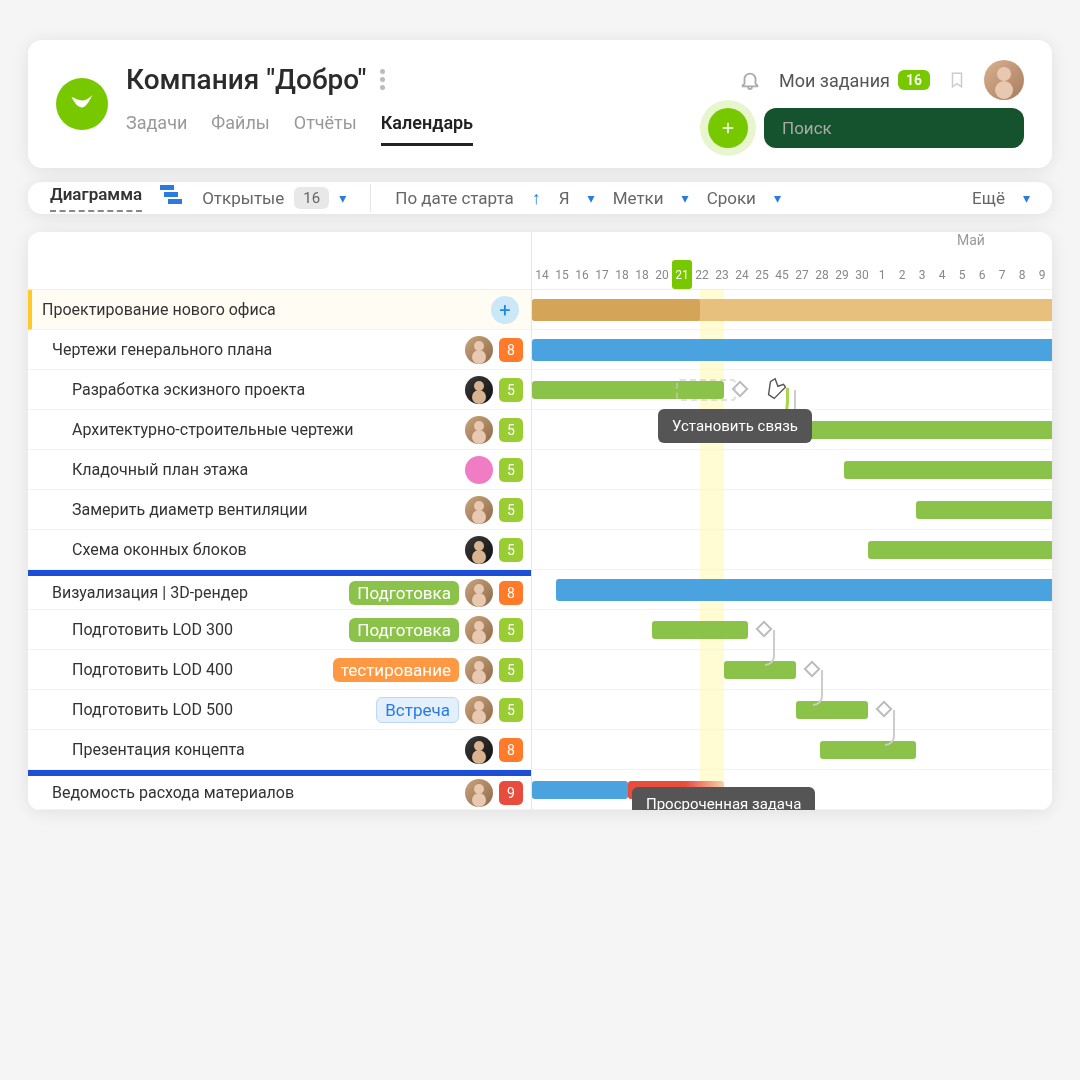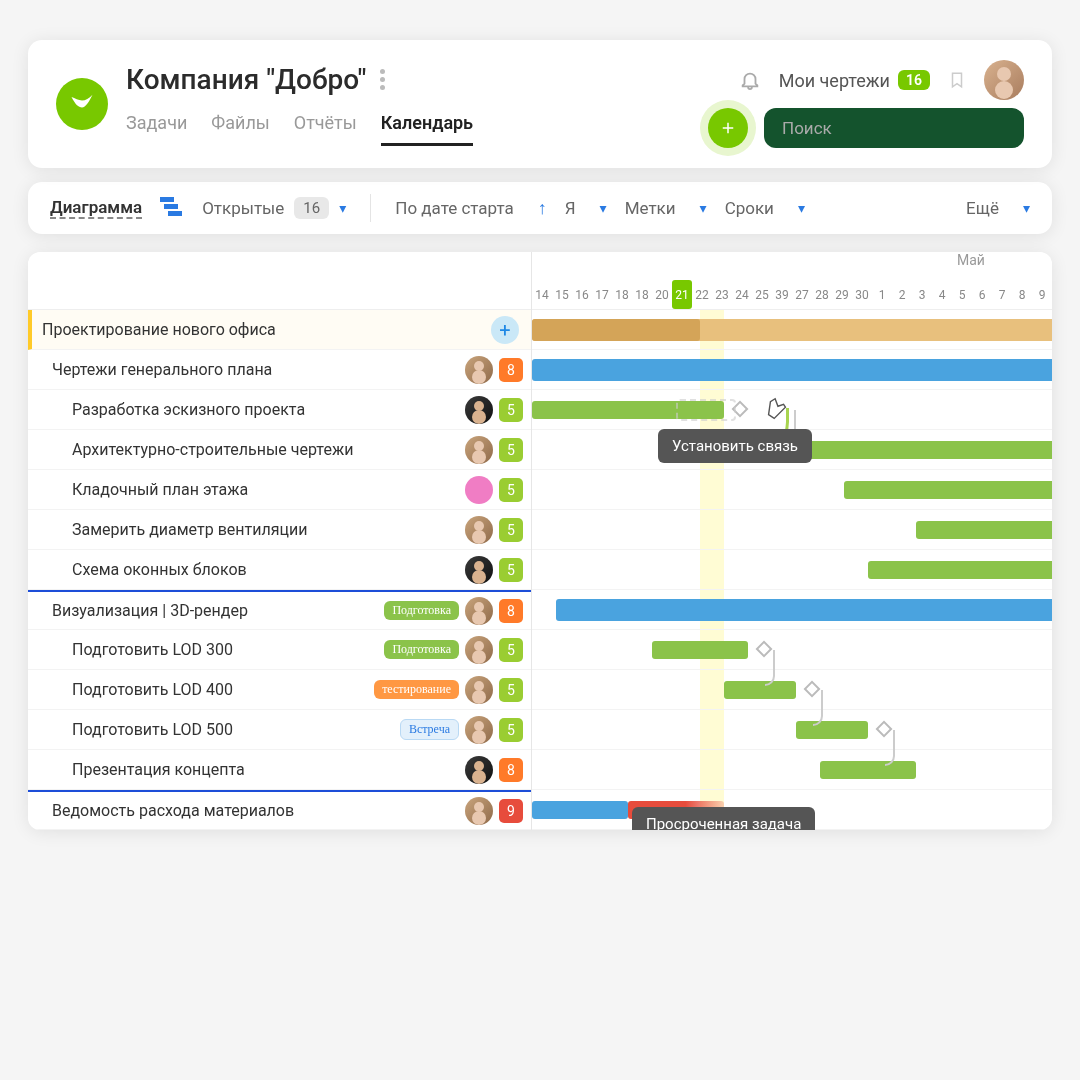--- a/index.html
+++ b/index.html
@@ -25,47 +25,47 @@
   .badge-green { background:#78c800; color:#fff; border-radius:6px; padding:2px 8px; font-size:14px; font-weight:600;}
   .bookmark { width:18px; height:24px; stroke:#ccc; fill:none; stroke-width:2; cursor:pointer;}
   .avatar { width:40px; height:40px; border-radius:50%; background: linear-gradient(135deg,#d9b28f,#a87c5e); display:inline-block; position:relative; overflow:hidden;}
   .avatar::after{content:"";position:absolute;top:7px;left:13px;width:14px;height:14px;border-radius:50%;background:#e8c8b0;box-shadow:0 16px 0 2px #e8c8b0;}
   .search-row { display:flex; align-items:center; gap:16px; margin-top: -8px; }
   .add-btn { width:40px; height:40px; border-radius:50%; background:#78c800; display:flex; align-items:center; justify-content:center; box-shadow:0 0 0 8px #e8f6cf; cursor:pointer;}
   .add-btn svg { width:18px;height:18px; fill:#fff;}
   .search { background:#14532d; border-radius:12px; padding:10px 18px; width:260px; font-size:17px; color:#aaa; cursor:text; }
 
   
-  .filterbar { margin-top: 14px; padding: 12px 22px; display:flex; align-items:center; gap: 18px; font-size:17px; }
+  .filterbar { margin-top: 14px; padding: 2px 22px; display:flex; gap: 18px; font-size:17px; }
   .diag { font-weight:600; border-bottom:2px dashed #888; cursor:pointer; }
   .gantt-icon svg{width:24px;height:20px;}
   .open-filter{display:flex;align-items:center;gap:10px;color:#666;cursor:pointer;}
   .count-badge{background:#e8e8e8;color:#666;border-radius:6px;padding:2px 9px;font-size:15px;}
   .chev{color:#2a7ae2;font-size:14px;}
   .sep{width:1px;height:28px;background:#e4e4e4;margin:0 6px;}
-  .fitem{display:flex;align-items:center;gap:24px;color:#666;cursor:pointer;}
+  .fitem{display:flex;align-items:center;gap:18px;color:#666;cursor:pointer;}
   .arrow-up{color:#2a7ae2;font-size:18px;}
   .spacer{flex:1;}
 
   
   .gantt { margin-top: 18px; display:flex; position:relative; }
   .left { width: 504px; border-right:1px solid #e6e6e6; background:#fff; border-radius: 12px 0 0 12px; overflow:hidden;}
   .right { flex:1; position:relative; background:#fff; border-radius: 0 12px 12px 0; overflow:hidden;}
   .month-row{height:28px; position:relative; font-size:14px; color:#999;}
   .month-label{position:absolute; left: 425px; top:0;}
   .date-row{display:flex; height:30px; border-bottom:1px solid #eee;}
   .date-cell{width:24px; text-align:center; font-size:12px; color:#888; line-height:30px;}
   .date-cell.today{background:#78c800;color:#fff;border-radius:3px;}
   .row{display:flex;align-items:center;height:40px;padding:0 8px 0 10px;border-bottom:1px solid #f3f3f3;}
   .row.hdr{background:#fffcf4;border-left:4px solid #ffca28;}
-  .row.section{border-top:2px solid #1d4ed8;}
+  .row.section{border-top:6px solid #1d4ed8;}
   .task-name{flex:1;font-size:16px;white-space:nowrap;overflow:hidden;text-overflow:ellipsis;}
   .indent1{padding-left:14px;}
   .indent2{padding-left:34px;}
-  .tag{border-radius:6px;padding:2px 8px;font-size:12px;margin-left:2px;font-family:Liberation Serif, serif;}
+  .tag{border-radius:6px;padding:2px 8px;font-size:17px;margin-left:2px;}
   .tag.green{background:#8bc34a;color:#fff;}
   .tag.orange{background:#ff9843;color:#fff;}
   .tag.blue{background:#e3f0fb;color:#2a7ae2;border:1px solid #b9d9f4;}
   .av{width:28px;height:28px;border-radius:50%;background:#ccc;margin:0 6px;flex-shrink:0;position:relative;overflow:hidden;}
   .av.pink{background:#f07dc4;}
   .av.m1{background:linear-gradient(135deg,#c9a47c,#8f6a4a);} .av.m1::after{content:"";position:absolute;top:5px;left:9px;width:10px;height:10px;border-radius:50%;background:#e8c8b0;box-shadow:0 11px 0 2px #e8c8b0;}
   .av.m2{background:linear-gradient(135deg,#3a3a3a,#111);} .av.m2::after{content:"";position:absolute;top:5px;left:9px;width:10px;height:10px;border-radius:50%;background:#d9b28f;box-shadow:0 11px 0 2px #d9b28f;}
   .pr{width:24px;height:24px;border-radius:5px;color:#fff;font-size:14px;display:flex;align-items:center;justify-content:center;flex-shrink:0;}
   .pr.o{background:#ff7a29;} .pr.g{background:#9acd32;} .pr.r{background:#e74c3c;}
   .plus-circ{width:28px;height:28px;border-radius:50%;background:#cae8f7;display:flex;align-items:center;justify-content:center;color:#1e88e5;font-size:20px;cursor:pointer;margin-right:4px;}
@@ -115,21 +115,21 @@
         <div class="tab active">Календарь</div>
       </div>
     </div>
     <div class="header-right">
       <div style="display:flex;flex-direction:column;align-items:flex-end;gap:16px;">
         <div style="display:flex;align-items:center;gap:18px;">
           <svg class="bell" viewBox="0 0 24 24">
               <path d="M18 16v-5a6 6 0 10-12 0v5l-2 2v1h16v-1l-2-2zM10 20a2 2 0 004 0"></path>
             </svg>
           <div class="mytasks">
-            <span>Мои чертежи</span>
+            <span>Мои задания</span>
             <span class="badge-green">16</span>
           </div>
           <svg class="bookmark" viewBox="0 0 24 24">
               <path d="M6 3h12v18l-6-4-6 4z"></path>
             </svg>
           <span class="avatar"></span>
         </div>
         <div class="search-row">
           <div class="add-btn">
               <svg viewBox="0 0 24 24">
@@ -264,21 +264,21 @@
           <div class="date-cell">16</div>
           <div class="date-cell">17</div>
           <div class="date-cell">18</div>
           <div class="date-cell">18</div>
           <div class="date-cell">20</div>
           <div class="date-cell today">21</div>
           <div class="date-cell">22</div>
           <div class="date-cell">23</div>
           <div class="date-cell">24</div>
           <div class="date-cell">25</div>
-          <div class="date-cell">39</div>
+          <div class="date-cell">45</div>
           <div class="date-cell">27</div>
           <div class="date-cell">28</div>
           <div class="date-cell">29</div>
           <div class="date-cell">30</div>
           <div class="date-cell">1</div>
           <div class="date-cell">2</div>
           <div class="date-cell">3</div>
           <div class="date-cell">4</div>
           <div class="date-cell">5</div>
           <div class="date-cell">6</div>

